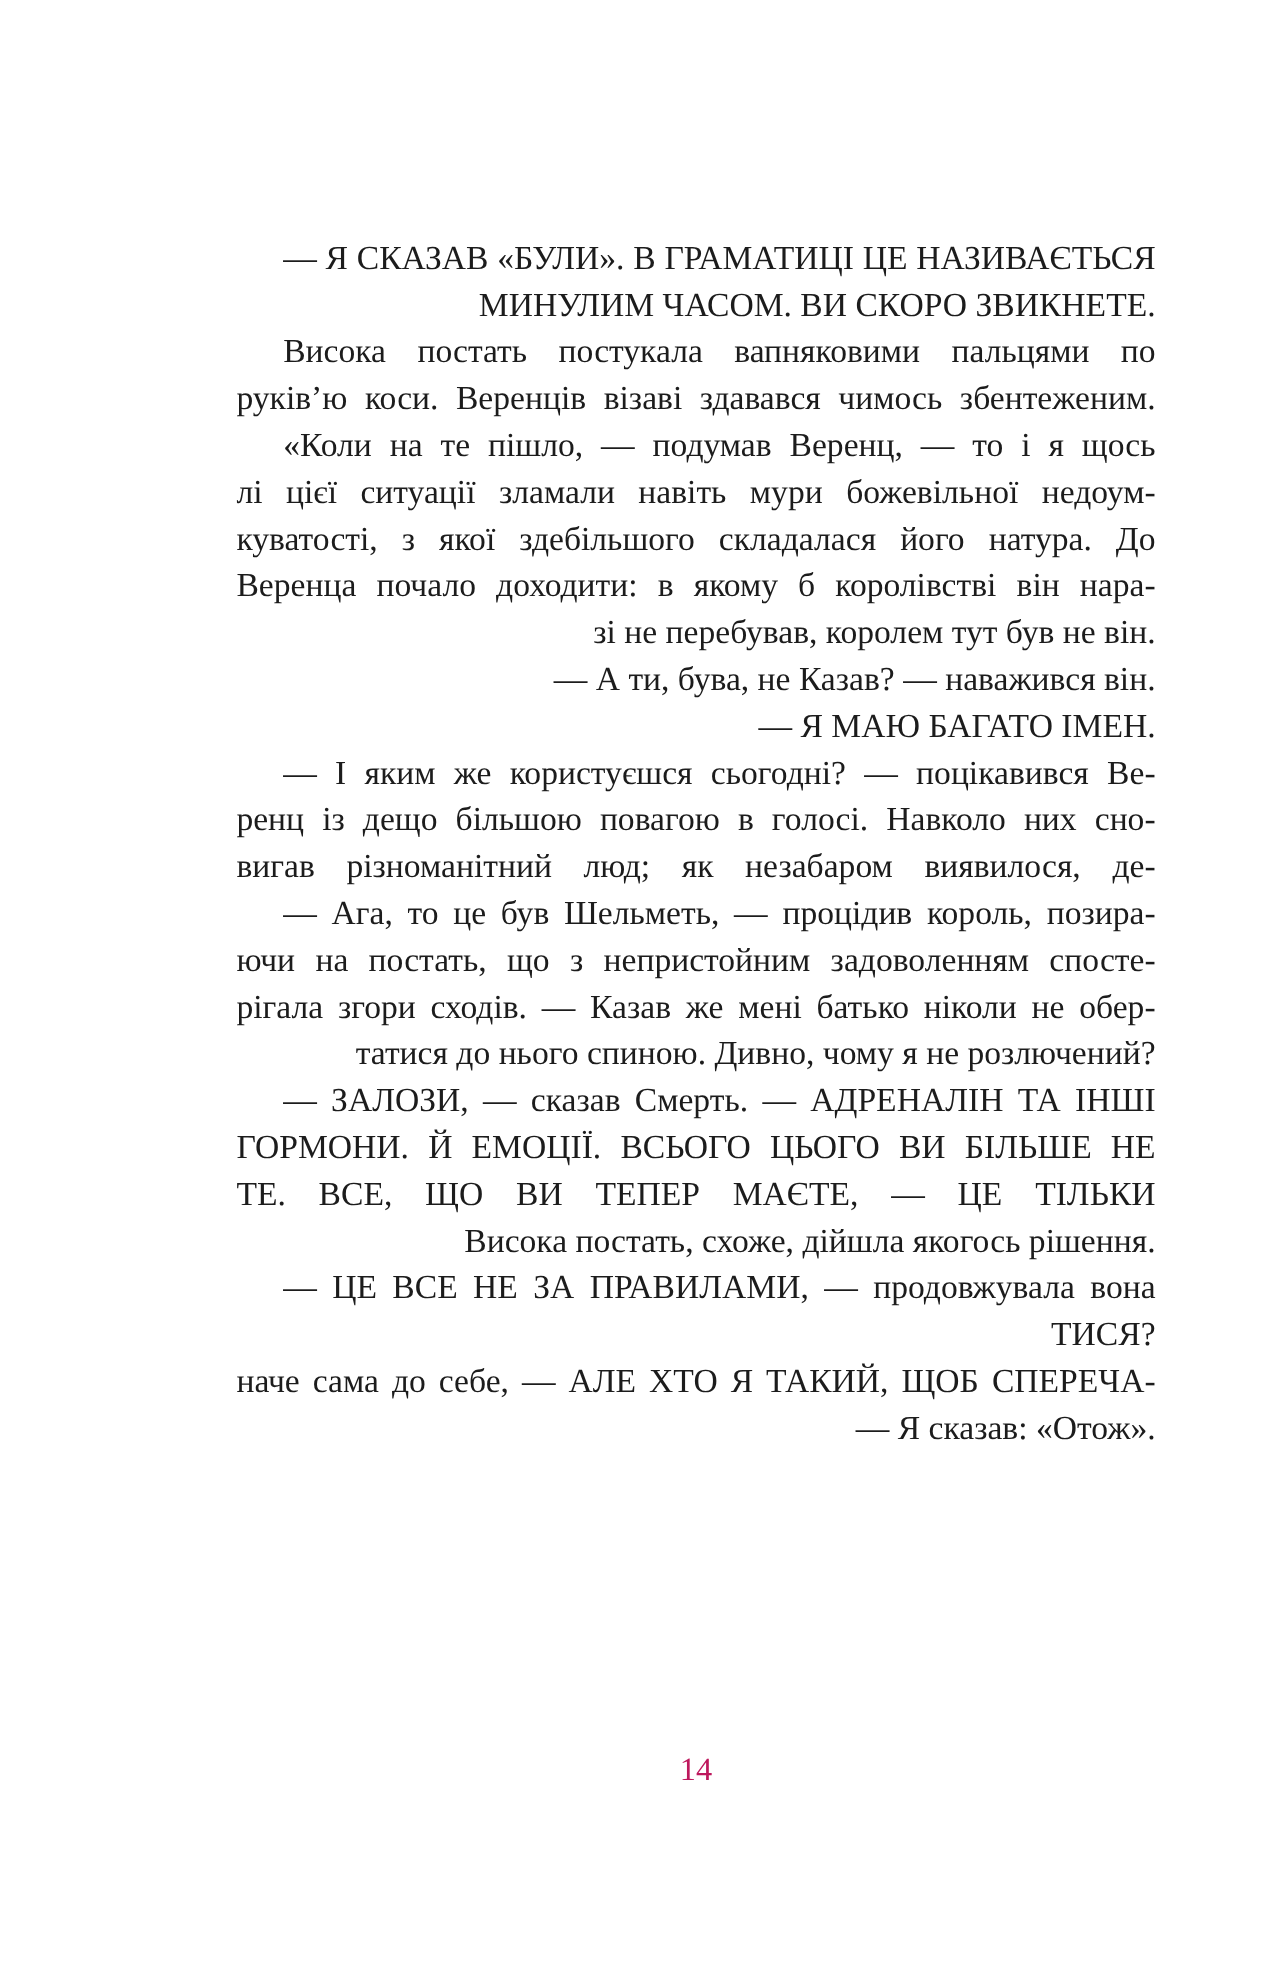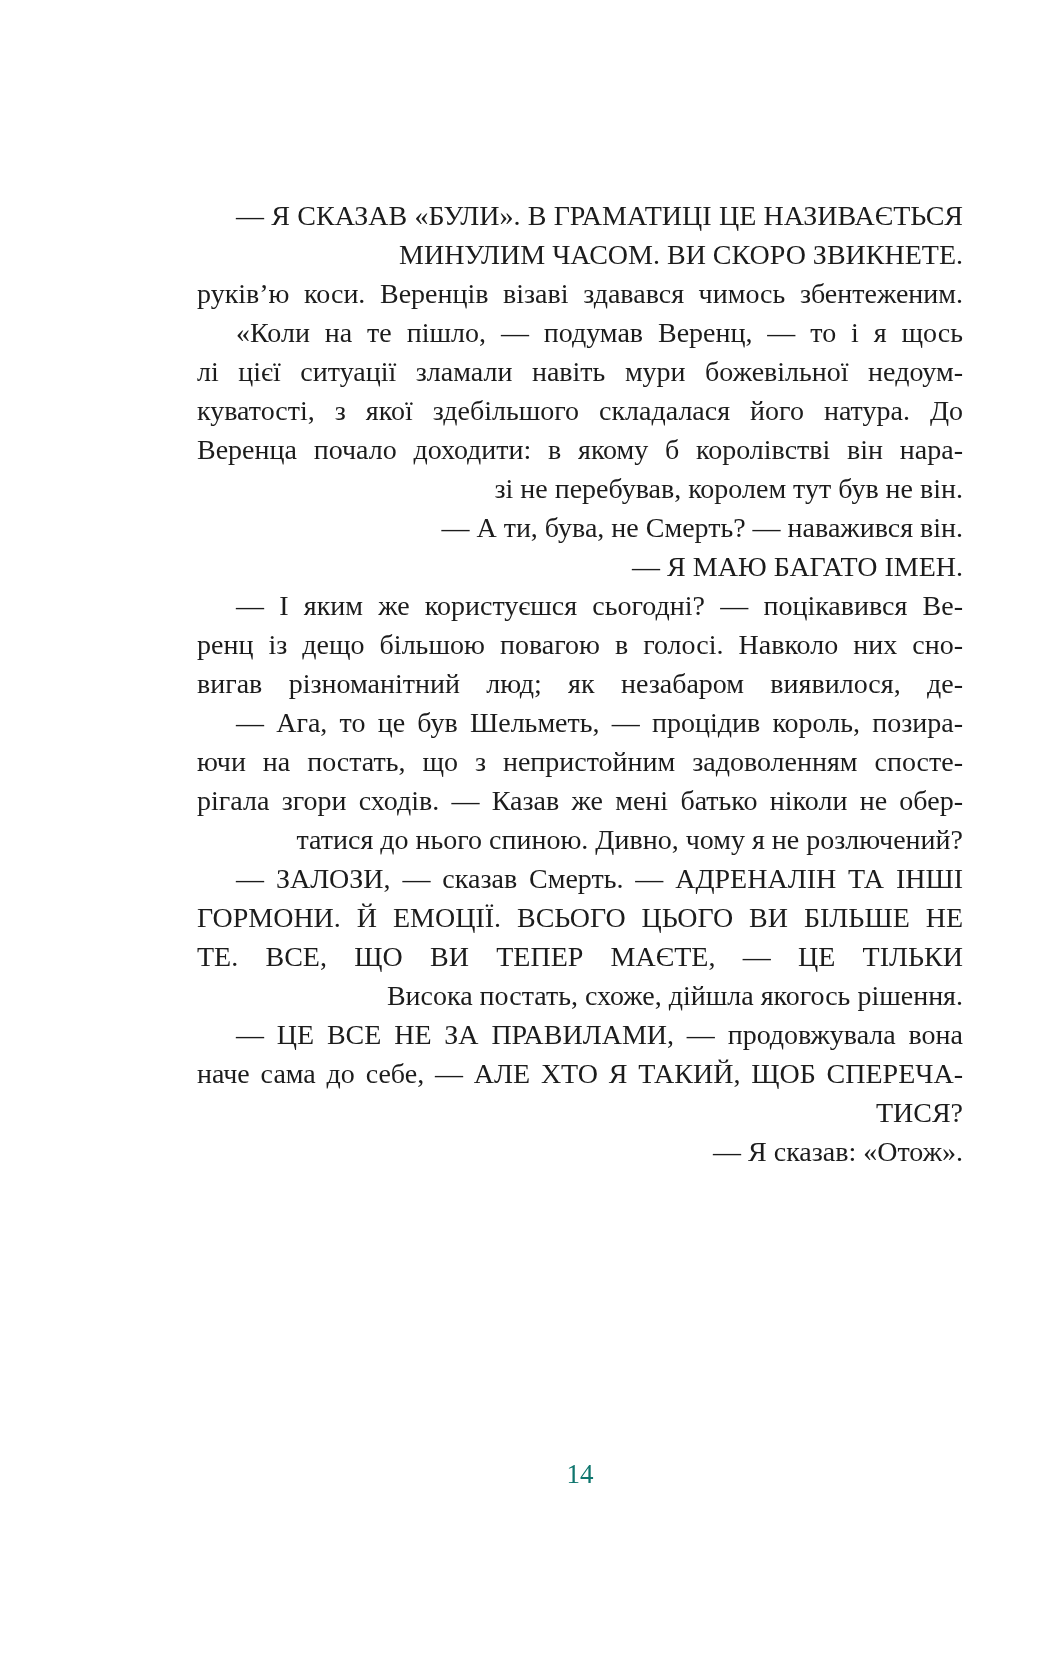--- a/index.html
+++ b/index.html
@@ -46,44 +46,45 @@
   .line.ind { text-indent: 39px; }
   .line i { font-style: italic; }
   .page-number {
     position: absolute;
     left: 176px;
     top: 1455px;
     width: 766px;
     text-align: center;
     font-size: 27px;
     line-height: 39px;
-    color: #0f766e;
+    color: #be185d;
   }
 </style>
 </head>
 <body>
 
 <div class="book-page">
   <div class="text-block">
       <div class="paragraph">
         <div class="line just ind">— Я СКАЗАВ «БУЛИ». В ГРАМАТИЦІ ЦЕ НАЗИВАЄТЬСЯ</div>
         <div class="line">МИНУЛИМ ЧАСОМ. ВИ СКОРО ЗВИКНЕТЕ.</div>
       </div>
       <div class="paragraph">
+        <div class="line just ind">Висока постать постукала вапняковими пальцями по</div>
         <div class="line just">руків’ю коси. Веренців візаві здавався чимось збентеженим.</div>
       </div>
       <div class="paragraph">
         <div class="line just ind">«Коли на те пішло, — подумав Веренц, — то і я щось</div>
         <div class="line just">лі цієї ситуації зламали навіть мури божевільної недоум-</div>
         <div class="line just">куватості, з якої здебільшого складалася його натура. До</div>
         <div class="line just">Веренца почало доходити: в якому б королівстві він нара-</div>
         <div class="line">зі не перебував, королем тут був не він.</div>
       </div>
       <div class="paragraph">
-        <div class="line ind">— А ти, бува, не Смерть? — наважився він.</div>
+        <div class="line ind">— А ти, бува, не Казав? — наважився він.</div>
       </div>
       <div class="paragraph">
         <div class="line ind">— Я МАЮ БАГАТО ІМЕН.</div>
       </div>
       <div class="paragraph">
         <div class="line just ind">— І яким же користуєшся сьогодні? — поцікавився Ве-</div>
         <div class="line just">ренц із дещо більшою повагою в голосі. Навколо них сно-</div>
         <div class="line just">вигав різноманітний люд; як незабаром виявилося, де-</div>
       </div>
       <div class="paragraph">
@@ -95,21 +96,21 @@
       <div class="paragraph">
         <div class="line just ind">— ЗАЛОЗИ, — сказав Смерть. — АДРЕНАЛІН ТА ІНШІ</div>
         <div class="line just">ГОРМОНИ. Й ЕМОЦІЇ. ВСЬОГО ЦЬОГО ВИ БІЛЬШЕ НЕ МАЄ-</div>
         <div class="line just">ТЕ. ВСЕ, ЩО ВИ ТЕПЕР МАЄТЕ, — ЦЕ ТІЛЬКИ МИСЛЕННЯ.</div>
       </div>
       <div class="paragraph">
         <div class="line ind">Висока постать, схоже, дійшла якогось рішення.</div>
       </div>
       <div class="paragraph">
         <div class="line just ind">— ЦЕ ВСЕ НЕ ЗА ПРАВИЛАМИ, — продовжувала вона</div>
+        <div class="line">ТИСЯ?</div>
         <div class="line just">наче сама до себе, — АЛЕ ХТО Я ТАКИЙ, ЩОБ СПЕРЕЧА-</div>
-        <div class="line">ТИСЯ?</div>
       </div>
       <div class="paragraph">
         <div class="line ind">— Я сказав: «Отож».</div>
       </div>
     </div>
   <div class="page-number">14</div>
 </div>
 
 </body></html>

